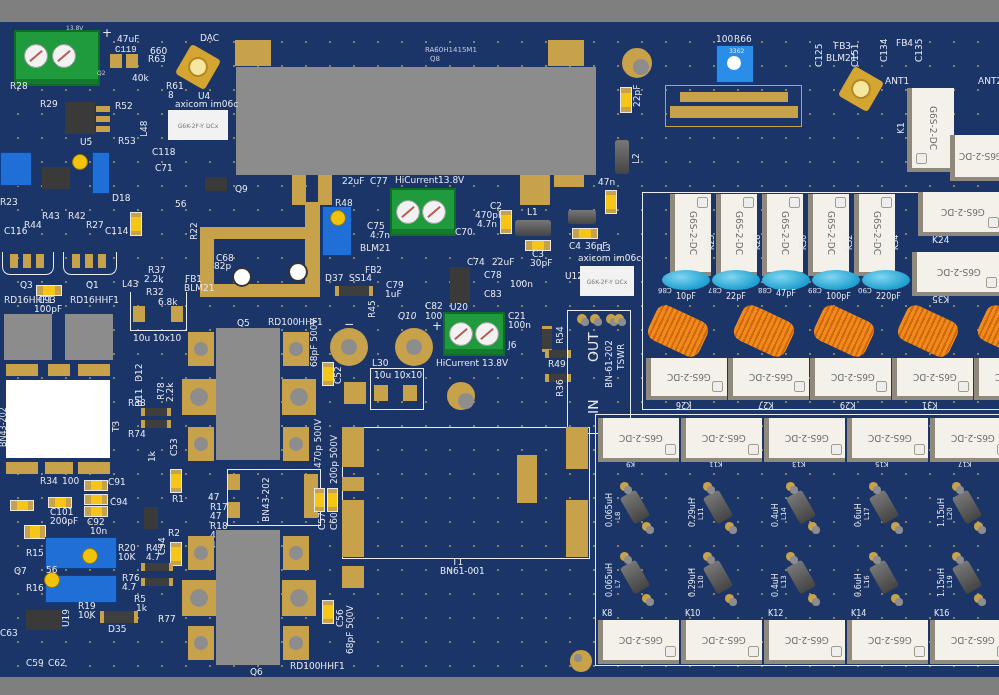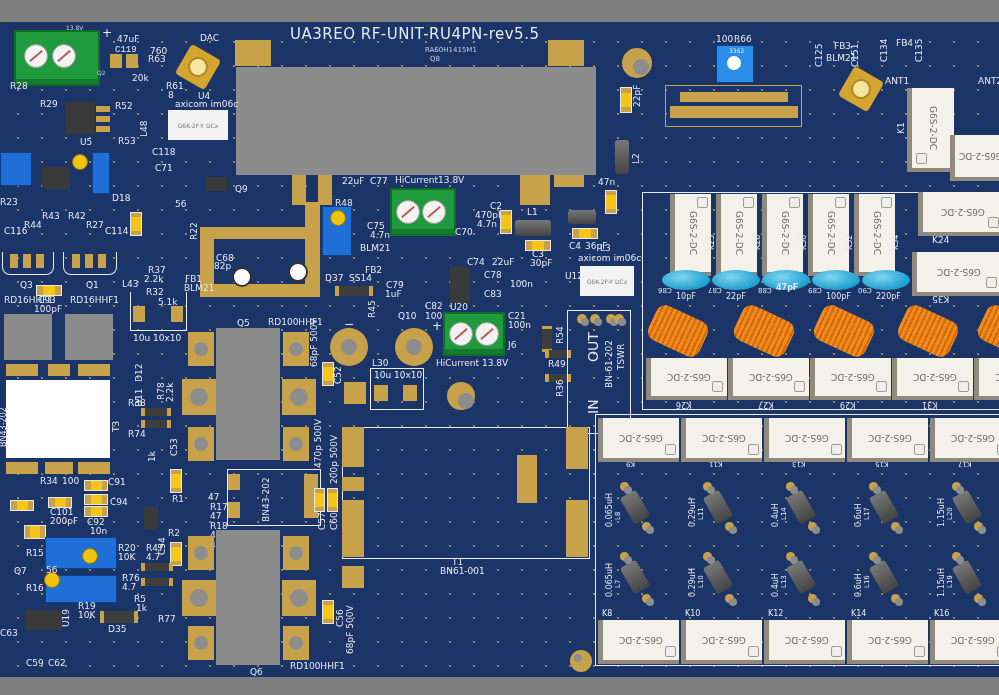--- a/index.html
+++ b/index.html
@@ -37,21 +37,20 @@
   .via{position:absolute;width:16px;height:16px;border-radius:50%;background:#c8a24a;}
   .via:after{content:"";position:absolute;left:4px;top:4px;width:8px;height:8px;border-radius:50%;background:#8d8d8d;}
   .bigvia{position:absolute;width:38px;height:38px;border-radius:50%;background:#c8a24a;}
   .bigvia:after{content:"";position:absolute;left:11px;top:11px;width:16px;height:16px;border-radius:50%;background:#8d8d8d;}
 </style>
 </head>
 <body>
 
 <div id="board">
 
-  <div class="silk" style="left:290px;top:5px;font-size:15px;letter-spacing:0.5px;">UA3REO RF-UNIT-RU4PN-rev5.5</div>
   <div class="silk sm" style="left:425px;top:25px;font-size:7px;">RA60H1415M1</div>
   <div class="silk sm" style="left:430px;top:34px;font-size:7px;">Q8</div>
 
   <div class="pad" style="left:235px;top:18px;width:36px;height:26px;"></div>
   <div class="pad" style="left:548px;top:18px;width:36px;height:26px;"></div>
   <div class="gray" style="left:236px;top:45px;width:360px;height:108px;"></div>
   <div class="pad" style="left:292px;top:153px;width:14px;height:30px;"></div>
   <div class="pad" style="left:318px;top:153px;width:14px;height:30px;"></div>
   <div class="pad" style="left:520px;top:153px;width:30px;height:30px;"></div>
   <div class="pad" style="left:554px;top:153px;width:30px;height:12px;"></div>
@@ -61,23 +60,23 @@
     <div class="screw" style="left:36px;top:12px;"></div>
   </div>
   <div class="silk sm" style="left:66px;top:3px;">13.8V</div>
   <div class="silk" style="left:102px;top:5px;font-size:12px;">+</div>
   <div class="silk sm" style="left:97px;top:48px;">Q2</div>
 
   <div class="silk" style="left:117px;top:13px;">47uF</div>
   <div class="silk" style="left:115px;top:24px;font-family:Liberation Mono, monospace;">C119</div>
   <div class="pad" style="left:110px;top:32px;width:12px;height:14px;"></div>
   <div class="pad" style="left:126px;top:32px;width:12px;height:14px;"></div>
-  <div class="silk" style="left:150px;top:25px;">760</div>
+  <div class="silk" style="left:150px;top:25px;">660</div>
   <div class="silk" style="left:148px;top:33px;">R63</div>
-  <div class="silk" style="left:132px;top:52px;">20k</div>
+  <div class="silk" style="left:132px;top:52px;">40k</div>
   <div class="silk" style="left:166px;top:60px;">R61</div>
   <div class="silk" style="left:168px;top:69px;">8</div>
   <div class="silk" style="left:40px;top:78px;">R29</div>
   <div class="silk" style="left:10px;top:60px;">R28</div>
   <div class="silk" style="left:115px;top:80px;">R52</div>
   <div class="silk" style="left:118px;top:115px;">R53</div>
   <div class="ic" style="left:65px;top:80px;width:30px;height:32px;"></div>
   <div class="pad" style="left:96px;top:84px;width:14px;height:6px;"></div>
   <div class="pad" style="left:96px;top:94px;width:14px;height:6px;"></div>
   <div class="pad" style="left:96px;top:104px;width:14px;height:6px;"></div>
@@ -135,21 +134,21 @@
   <div class="silk" style="left:70px;top:274px;">RD16HHF1</div>
   <div class="silk" style="left:38px;top:274px;">C93</div>
   <div class="silk" style="left:34px;top:283px;">100pF</div>
   <div class="cap" style="left:36px;top:263px;width:24px;height:9px;">
       <div class="body"></div>
     </div>
 
   <div class="silk" style="left:148px;top:244px;">R37</div>
   <div class="silk" style="left:144px;top:253px;">2.2k</div>
   <div class="silk" style="left:146px;top:266px;">R32</div>
-  <div class="silk" style="left:158px;top:276px;">5.1k</div>
+  <div class="silk" style="left:158px;top:276px;">6.8k</div>
   <div class="silk" style="left:185px;top:253px;">FB1</div>
   <div class="silk" style="left:184px;top:262px;">BLM21</div>
   <div class="silk" style="left:122px;top:258px;">L43</div>
   <div class="outline" style="left:130px;top:270px;width:55px;height:38px;border-top:none;"></div>
   <div class="silk" style="left:133px;top:312px;">10u 10x10</div>
   <div class="pad" style="left:133px;top:284px;width:12px;height:16px;"></div>
   <div class="pad" style="left:171px;top:284px;width:12px;height:16px;"></div>
 
   <div class="gray" style="left:4px;top:292px;width:48px;height:46px;"></div>
   <div class="gray" style="left:65px;top:292px;width:48px;height:46px;"></div>
@@ -329,21 +328,21 @@
   <div class="silk" style="left:367px;top:200px;">C75</div>
   <div class="silk" style="left:370px;top:209px;">4.7n</div>
   <div class="silk" style="left:360px;top:222px;">BLM21</div>
   <div class="silk" style="left:365px;top:244px;">FB2</div>
   <div class="silk" style="left:325px;top:252px;">D37</div>
   <div class="silk" style="left:349px;top:252px;">SS14</div>
   <div class="smd" style="left:335px;top:264px;width:30px;height:10px;"></div>
   <div class="silk" style="left:386px;top:259px;">C79</div>
   <div class="silk" style="left:385px;top:268px;">1uF</div>
   <div class="silk rot" style="left:368px;top:296px;">R45</div>
-  <div class="silk" style="left:398px;top:290px;">Q10</div>
+  <div class="silk" style="left:398px;top:290px;font-style:italic;">Q10</div>
   <div class="silk" style="left:425px;top:280px;">C82</div>
   <div class="silk" style="left:425px;top:290px;">100n</div>
   <div class="ic" style="left:450px;top:245px;width:20px;height:36px;"></div>
   <div class="silk" style="left:450px;top:281px;">U20</div>
   <div class="silk" style="left:455px;top:206px;">C70</div>
   <div class="silk" style="left:467px;top:236px;">C74</div>
   <div class="silk" style="left:492px;top:236px;">22uF</div>
   <div class="silk" style="left:484px;top:249px;">C78</div>
   <div class="silk" style="left:510px;top:258px;">100n</div>
   <div class="silk" style="left:484px;top:268px;">C83</div>
@@ -497,21 +496,21 @@
     </div>
   <div class="silk rot180" style="left:932px;top:272px;">K35</div>
   <div id="lpf-caps">
       <div class="ellcap" style="left:662px;top:248px;"></div>
       <div class="silk" style="left:676px;top:271px;font-size:8px;">10pF</div>
       <div class="silk rot180" style="left:658px;top:264px;font-size:7px;">C86</div>
       <div class="ellcap" style="left:712px;top:248px;"></div>
       <div class="silk" style="left:726px;top:271px;font-size:8px;">22pF</div>
       <div class="silk rot180" style="left:708px;top:264px;font-size:7px;">C87</div>
       <div class="ellcap" style="left:762px;top:248px;"></div>
-      <div class="silk" style="left:776px;top:262px;font-size:8px;font-weight:bold;">47pF</div>
+      <div class="silk" style="left:776px;top:268px;font-size:8px;">47pF</div>
       <div class="silk rot180" style="left:758px;top:264px;font-size:7px;">C88</div>
       <div class="ellcap" style="left:812px;top:248px;"></div>
       <div class="silk" style="left:826px;top:271px;font-size:8px;">100pF</div>
       <div class="silk rot180" style="left:808px;top:264px;font-size:7px;">C89</div>
       <div class="ellcap" style="left:862px;top:248px;"></div>
       <div class="silk" style="left:876px;top:271px;font-size:8px;">220pF</div>
       <div class="silk rot180" style="left:858px;top:264px;font-size:7px;">C90</div>
     </div>
   <div id="lpf-coils">
       <div class="coil" style="left:650px;top:290px;"></div>

